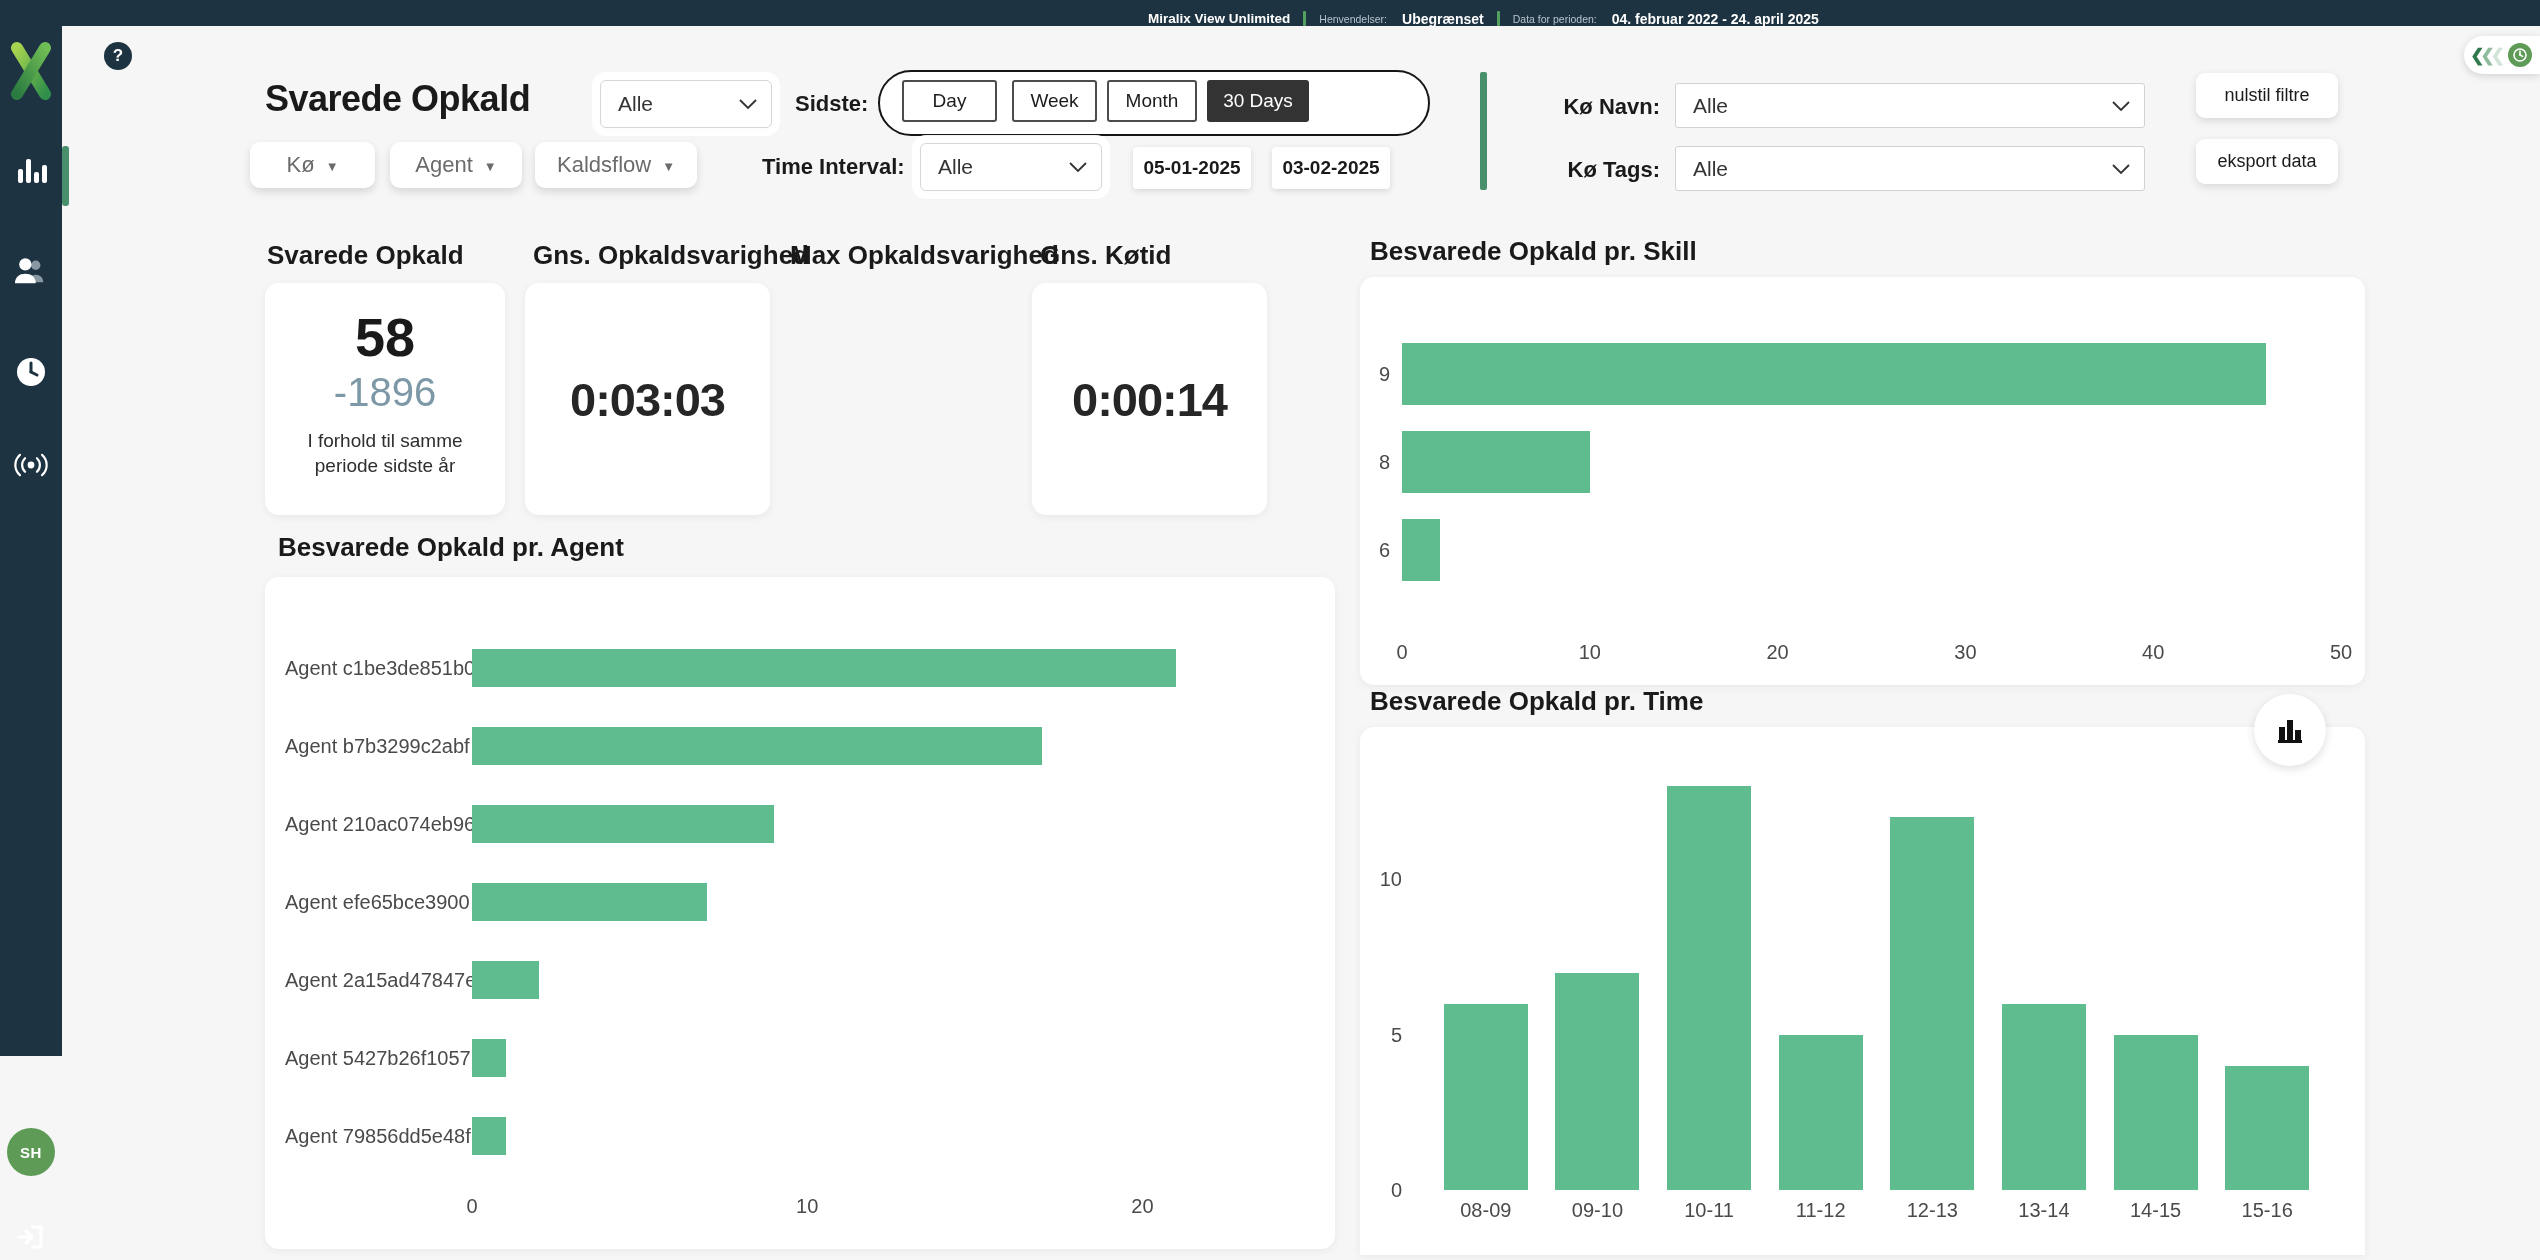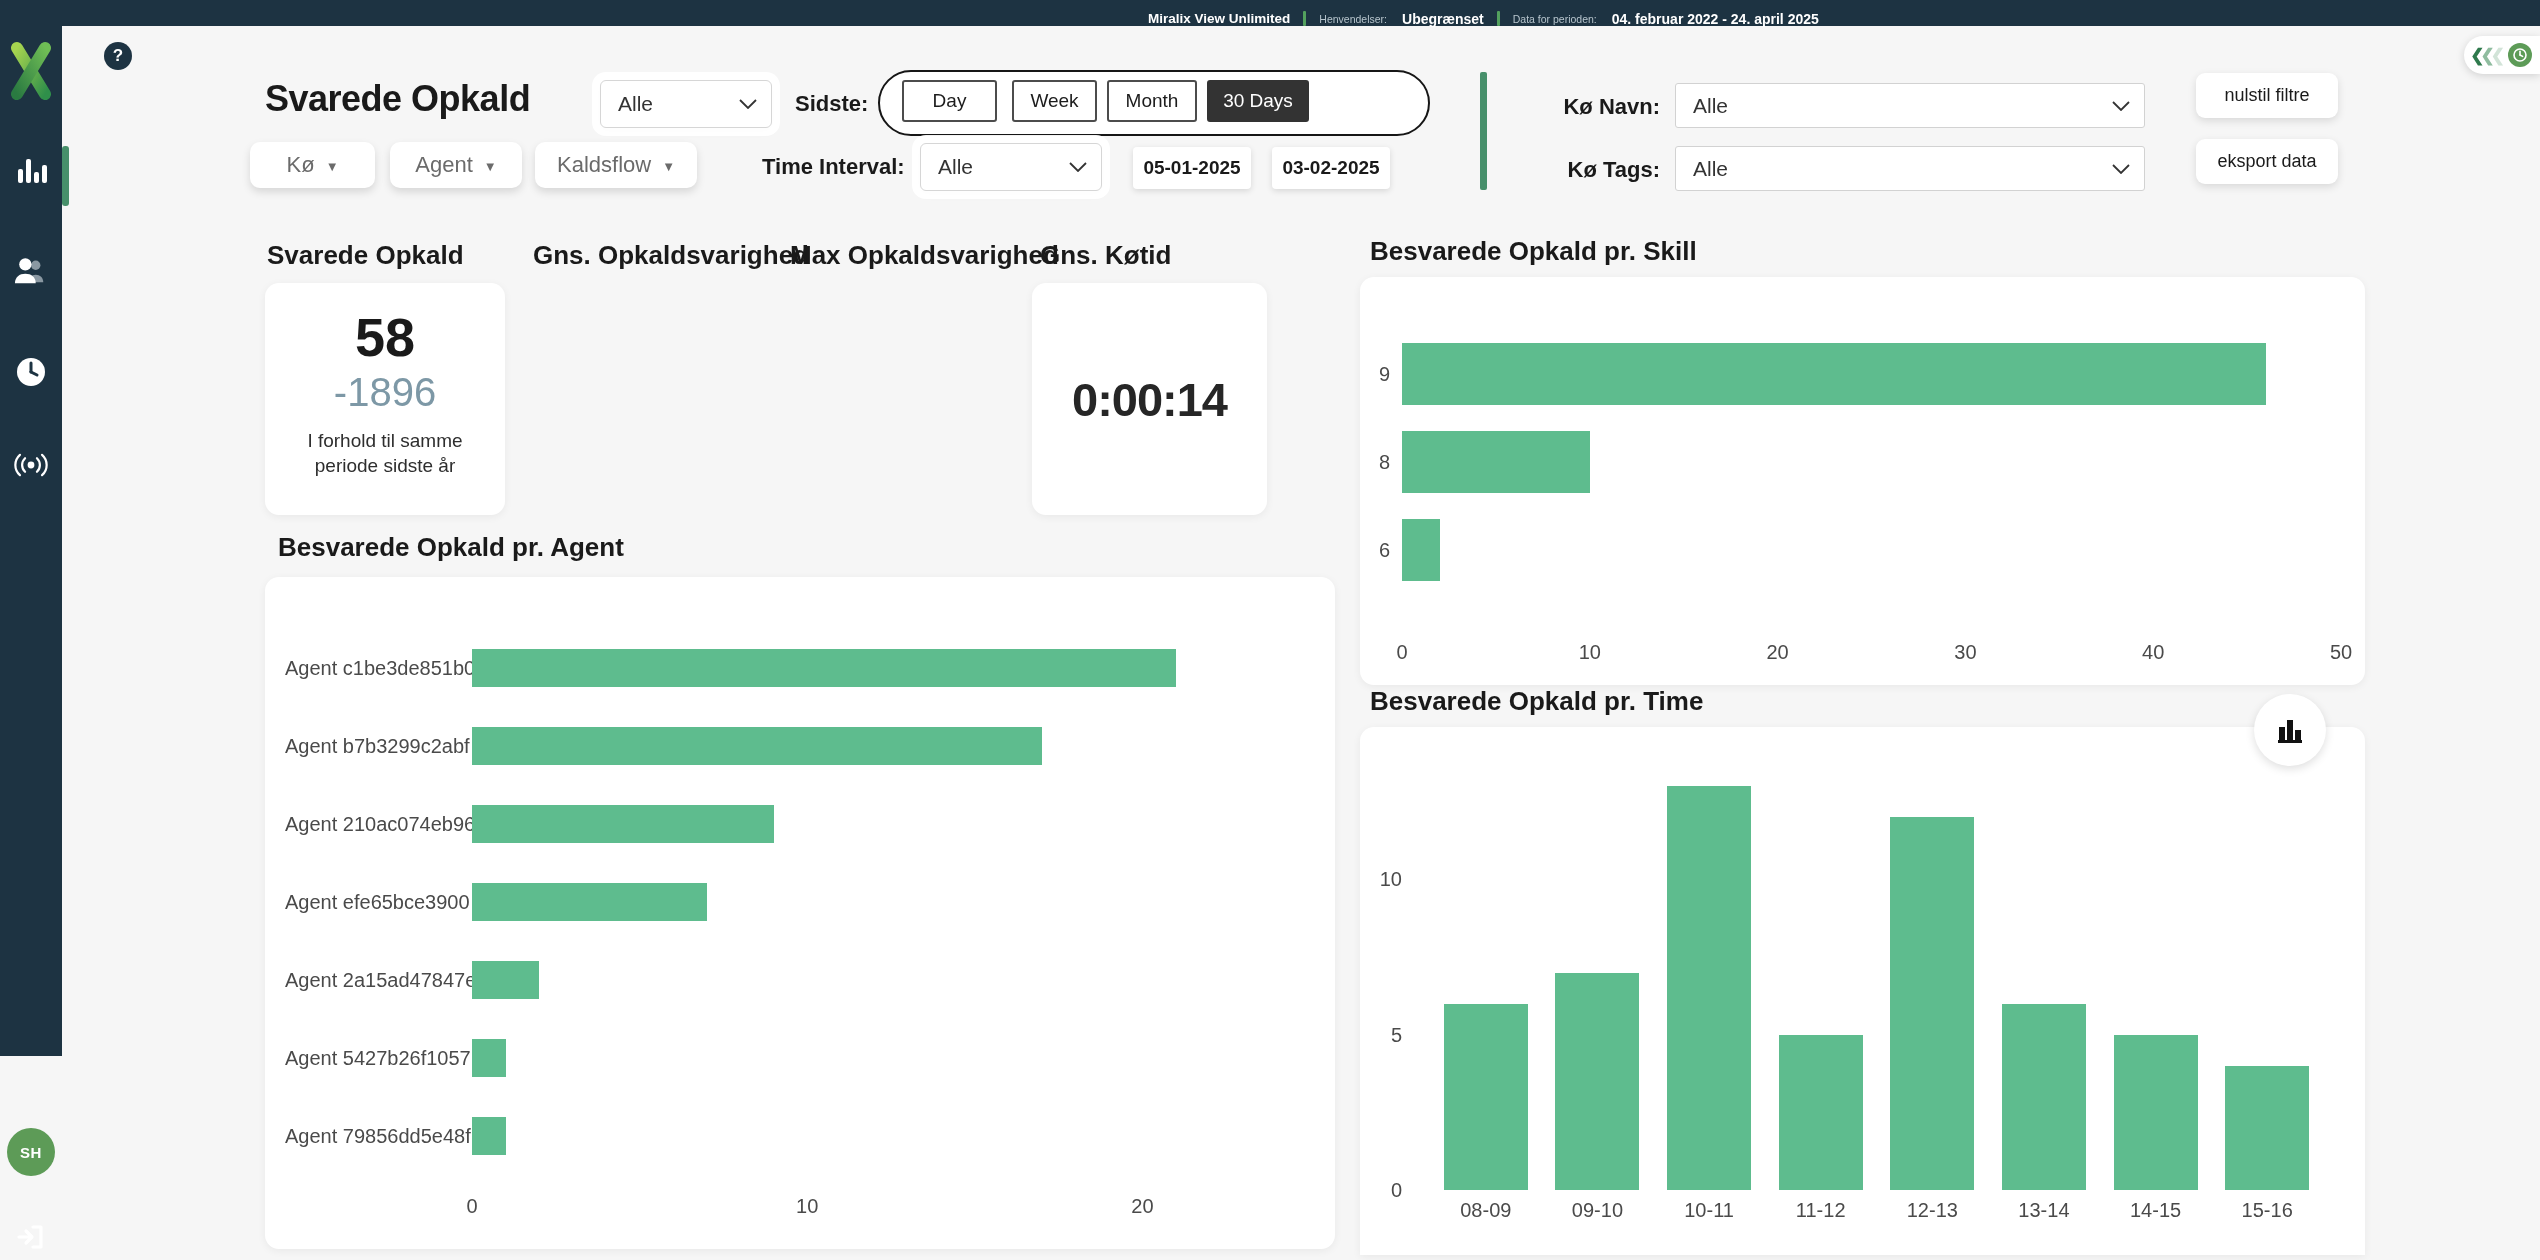--- a/index.html
+++ b/index.html
@@ -269,20 +269,23 @@
   <div class="kpi-label" style="left:267px;">Svarede Opkald</div>
   <div class="kpi-label" style="left:533px;">Gns. Opkaldsvarighed</div>
   <div class="kpi-label" style="left:790px;">Max Opkaldsvarighed</div>
   <div class="kpi-label" style="left:1040px;">Gns. Køtid</div>
 
   <div class="card kpi-card" style="left:265px;width:240px;">
     <div class="kpi-big">58</div>
     <div class="kpi-delta">-1896</div>
     <div class="kpi-note" style="width:180px;">I forhold til samme periode sidste år</div>
   </div>
+  <div class="card kpi-card" style="left:525px;width:245px;">
+    <div class="kpi-time">0:03:03</div>
+  </div>
   <div class="card kpi-card" style="left:1032px;width:235px;">
     <div class="kpi-time">0:00:14</div>
   </div>
 
   <div class="chart-title" style="left:1370px;top:236px;">Besvarede Opkald pr. Skill</div>
   <div class="card" style="left:1360px;top:277px;width:1005px;height:408px;">
     <div class="hbar-plot skill-plot">
       <div class="hbar-rows">
           <div class="hbar-row">
          <span class="hbar-label">9</span>

